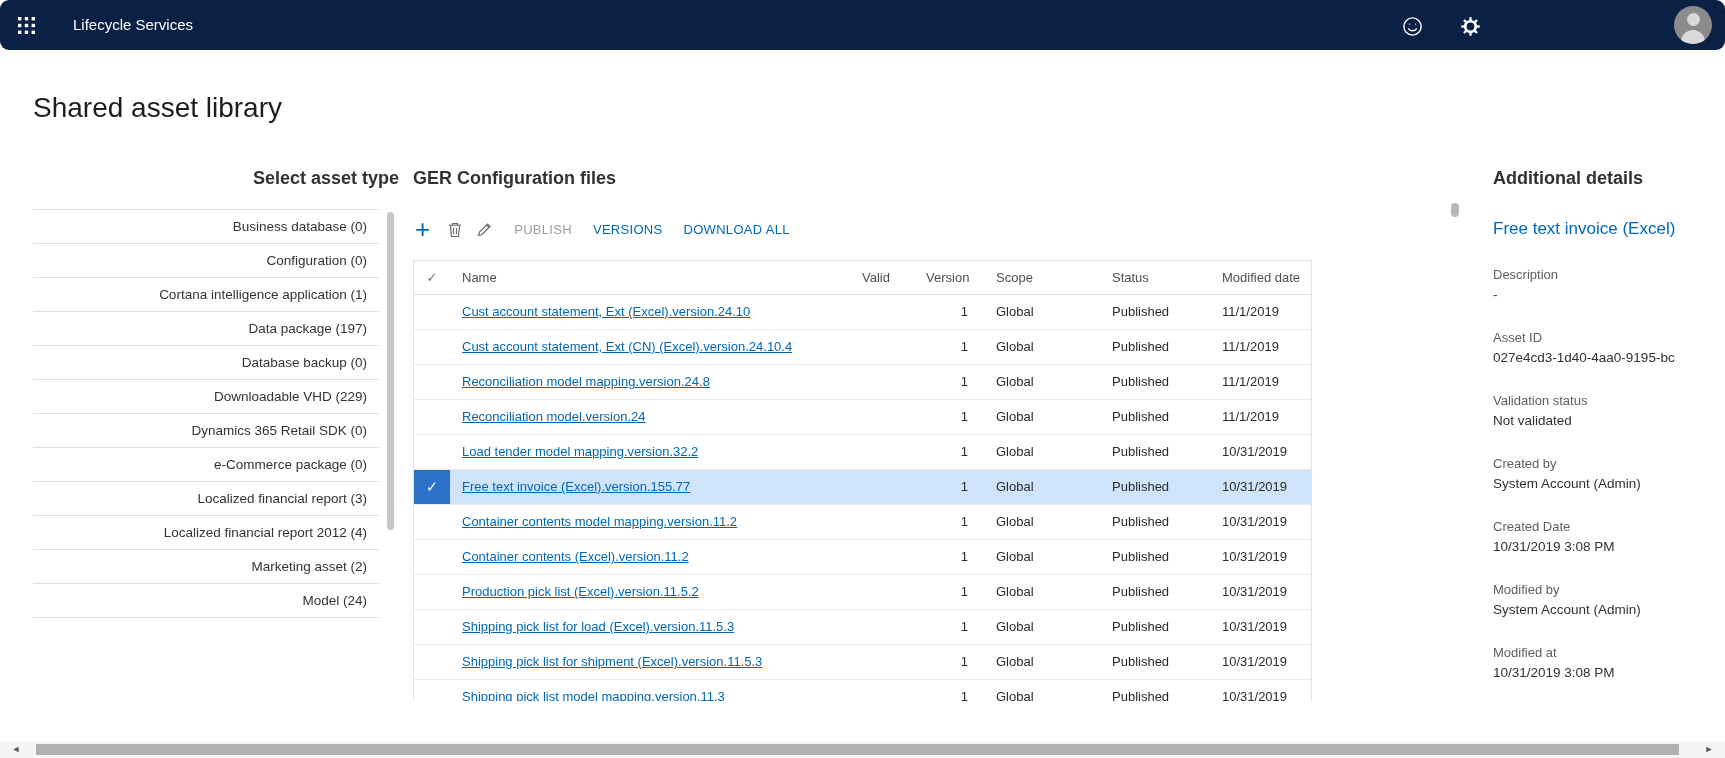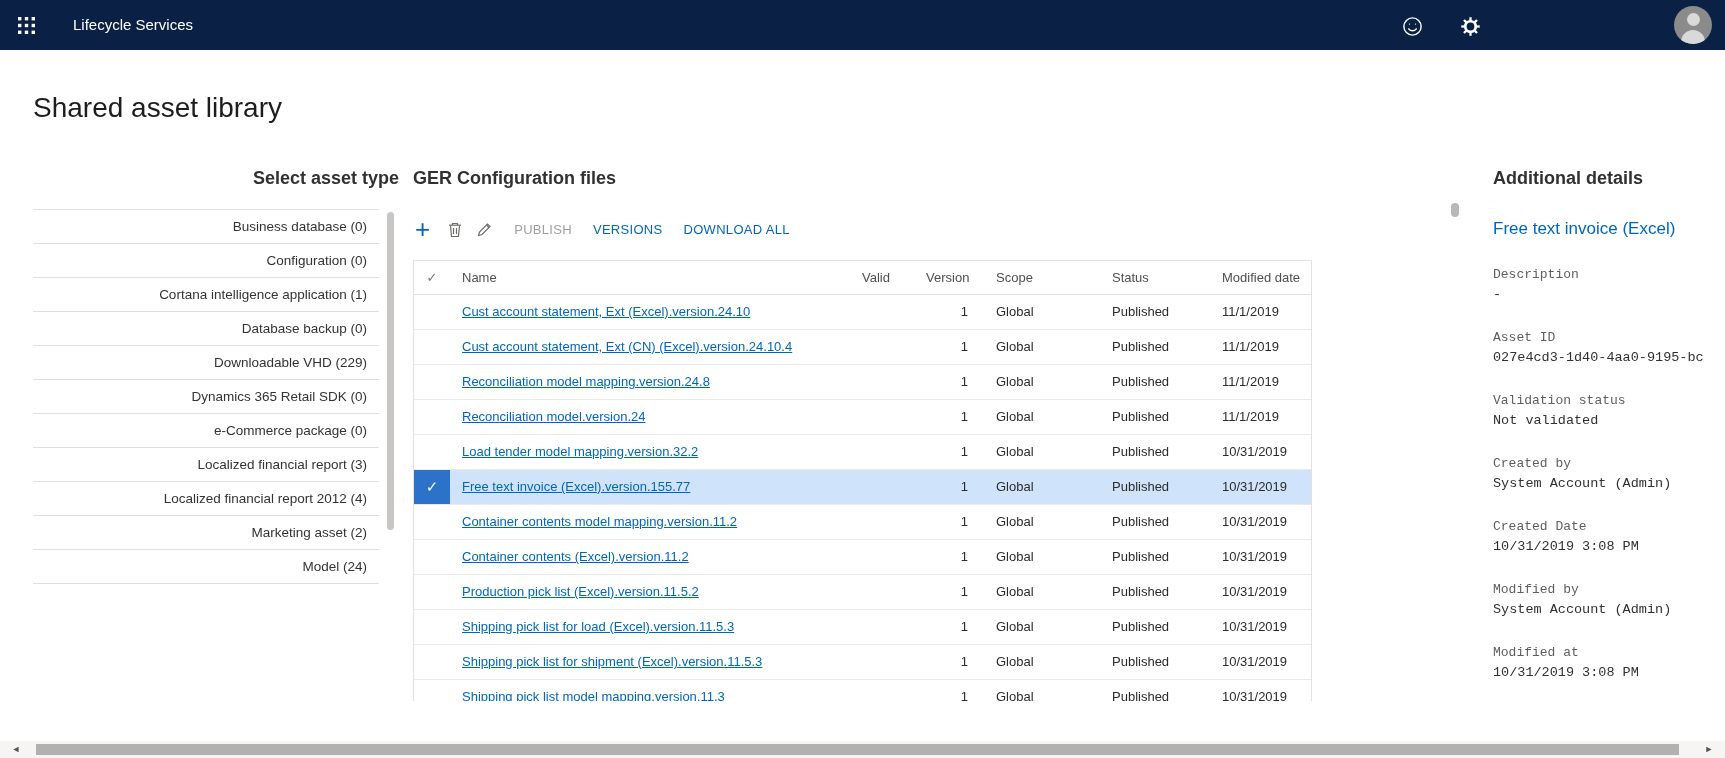--- a/index.html
+++ b/index.html
@@ -1,20 +1,20 @@
 <!DOCTYPE html>
 <html style="--topbar_bg: #0a2145; --accent: #0067b8; --selection: #cfe4fa; --check_blue: #2b72c8;"><head>
 <meta charset="utf-8">
 <style>
   * { box-sizing:border-box; margin:0; padding:0; }
   html,body { width:1725px; height:758px; }
   body { font-family:"Liberation Sans", sans-serif; background:#ffffff; color:#323130; overflow:hidden; position:relative; }
 
   
-  .topbar { position:absolute; top:0; left:0; width:1725px; height:50px; background:var(--topbar_bg,#0a2145); }
+  .topbar { position:absolute; top:0; left:0; width:1725px; height:50px; background:var(--topbar_bg,#0a2145);border-radius:9px; }
   .waffle { position:absolute; left:0; top:0; width:52px; height:50px; display:flex; align-items:center; justify-content:center; cursor:pointer; }
   .topbar-title { position:absolute; left:73px; top:16px; color:#ffffff; font-size:15px; font-weight:400; }
   .tb-iconbtn { position:absolute; top:13px; width:26px; height:26px; display:flex; align-items:center; justify-content:center; cursor:pointer; }
   .smiley-btn { left:1399px; }
   .gear-btn { left:1457px; }
   .avatar { position:absolute; left:1674px; top:6px; width:38px; height:38px; border-radius:50%; background:#8b8b8b; overflow:hidden; cursor:pointer; }
   .avatar .a-head { position:absolute; top:7px; left:12.5px; width:13px; height:13px; border-radius:50%; background:#d9d9d9; }
   .avatar .a-body { position:absolute; top:24px; left:7px; width:24px; height:16px; border-radius:12px 12px 0 0; background:#d9d9d9; }
 
   
@@ -49,21 +49,21 @@
   td.chk-c { padding:0; text-align:center; }
   tr.sel td.chk-c { background:var(--check_blue,#2b72c8); color:#ffffff; font-size:15px; }
   td.ver-c { text-align:right; padding-right:16px; }
   .file-link { color:var(--accent,#0067b8); text-decoration:underline; cursor:pointer; }
 
   .mini-vscroll { position:absolute; left:1451px; top:203px; width:8px; height:14px; background:#bab8b6; border-radius:4px; cursor:grab; }
 
   
   .right-panel { position:absolute; left:1493px; top:168px; width:233px; height:528px; overflow:hidden; }
   .detail-title { margin-top:30px; font-size:17px; color:var(--accent,#0067b8); white-space:nowrap; overflow:hidden; cursor:pointer; }
-  .detail-fields { margin-top:4px;font-family:Liberation Mono, monospace; }
+  .detail-fields { margin-top:4px; }
   .detail-field { margin-top:28px; }
   .detail-label { font-size:13px; color:#605e5c; margin-bottom:5px; }
   .detail-value { font-size:13.5px; color:#323130; white-space:nowrap; overflow:hidden; }
 
   
   .hscroll { position:absolute; left:0; bottom:0; width:1725px; height:17px; background:#f6f5f4; display:flex; align-items:center; }
   .hs-arrow { width:32px; text-align:center; font-size:9px; color:#555555; cursor:pointer; user-select:none; line-height:17px; }
   .hs-track { flex:1; height:11px; position:relative; background:#f6f5f4; }
   .hs-thumb { position:absolute; left:4px; right:14px; top:0; height:11px; background:#b3b1af; cursor:grab; }
 </style>
@@ -118,20 +118,21 @@
 </header>
 
 <h1 class="page-title">Shared asset library</h1>
 
 <section class="left-panel">
   <h2 class="panel-heading">Select asset type</h2>
   <div class="asset-list">
       <div class="asset-item">Business database (0)</div>
       <div class="asset-item">Configuration (0)</div>
       <div class="asset-item">Cortana intelligence application (1)</div>
+      <div class="asset-item">Data package (197)</div>
       <div class="asset-item">Database backup (0)</div>
       <div class="asset-item">Downloadable VHD (229)</div>
       <div class="asset-item">Dynamics 365 Retail SDK (0)</div>
       <div class="asset-item">e-Commerce package (0)</div>
       <div class="asset-item">Localized financial report (3)</div>
       <div class="asset-item">Localized financial report 2012 (4)</div>
       <div class="asset-item">Marketing asset (2)</div>
       <div class="asset-item">Model (24)</div>
     </div>
   <div class="asset-vscroll"></div>

